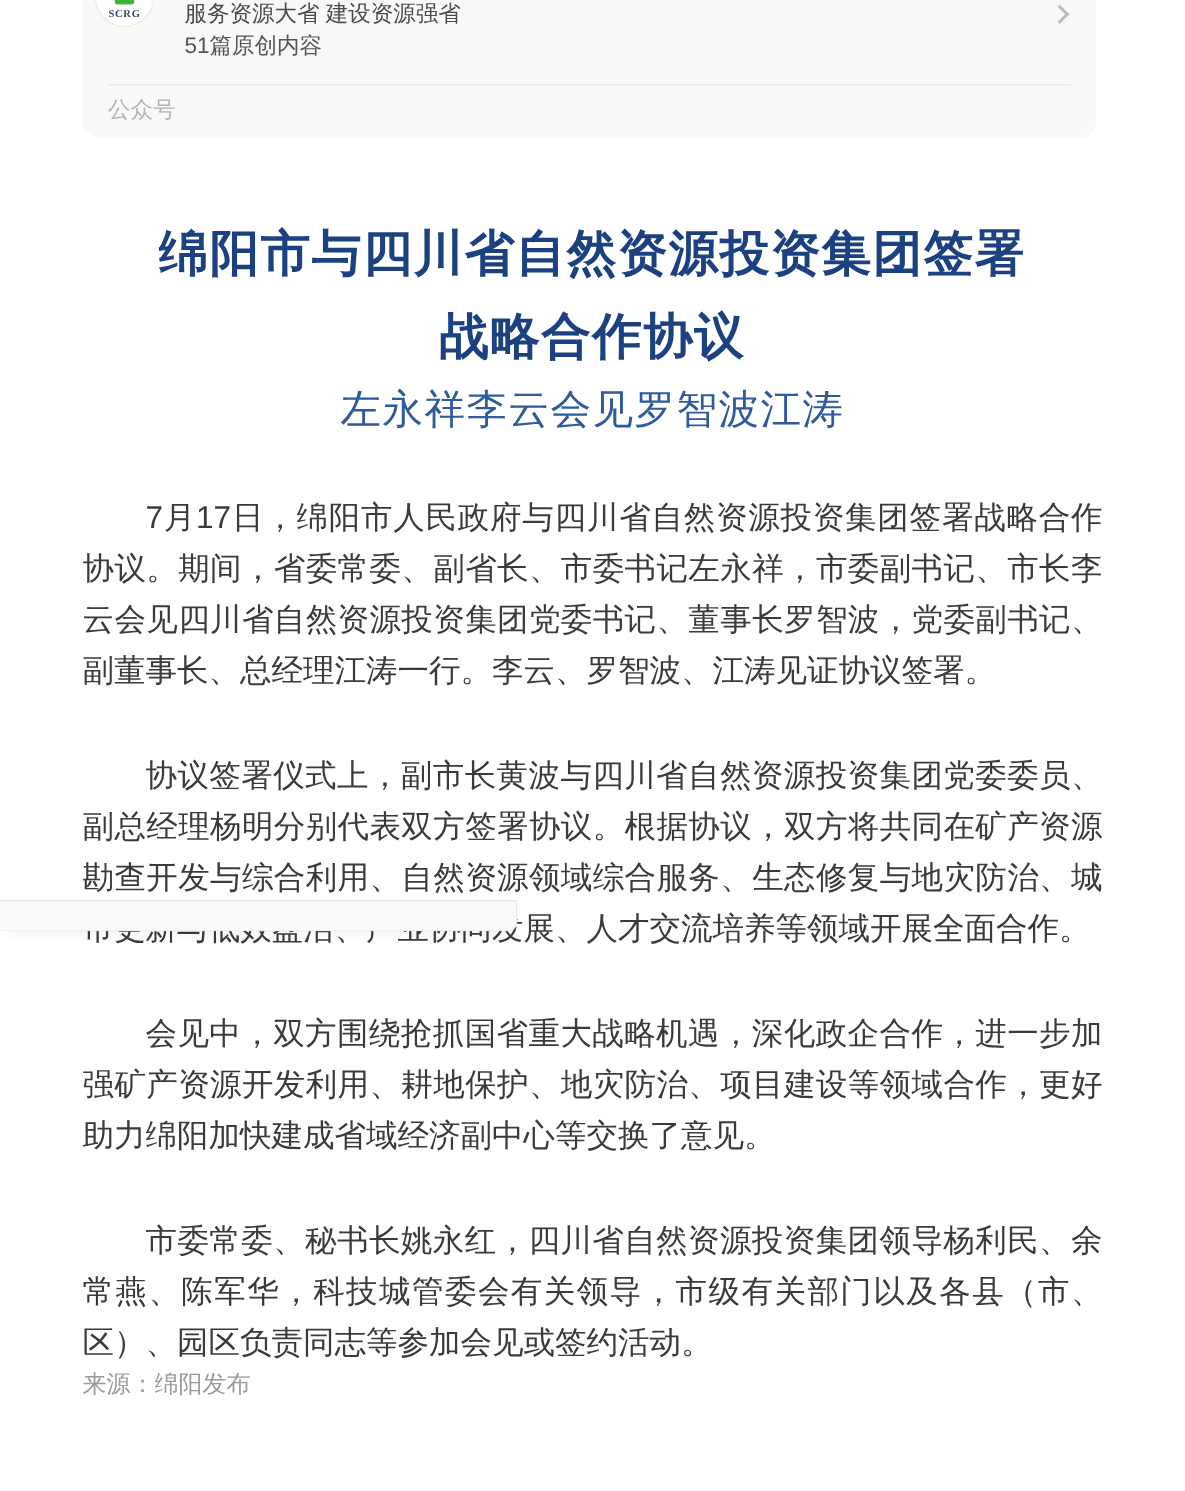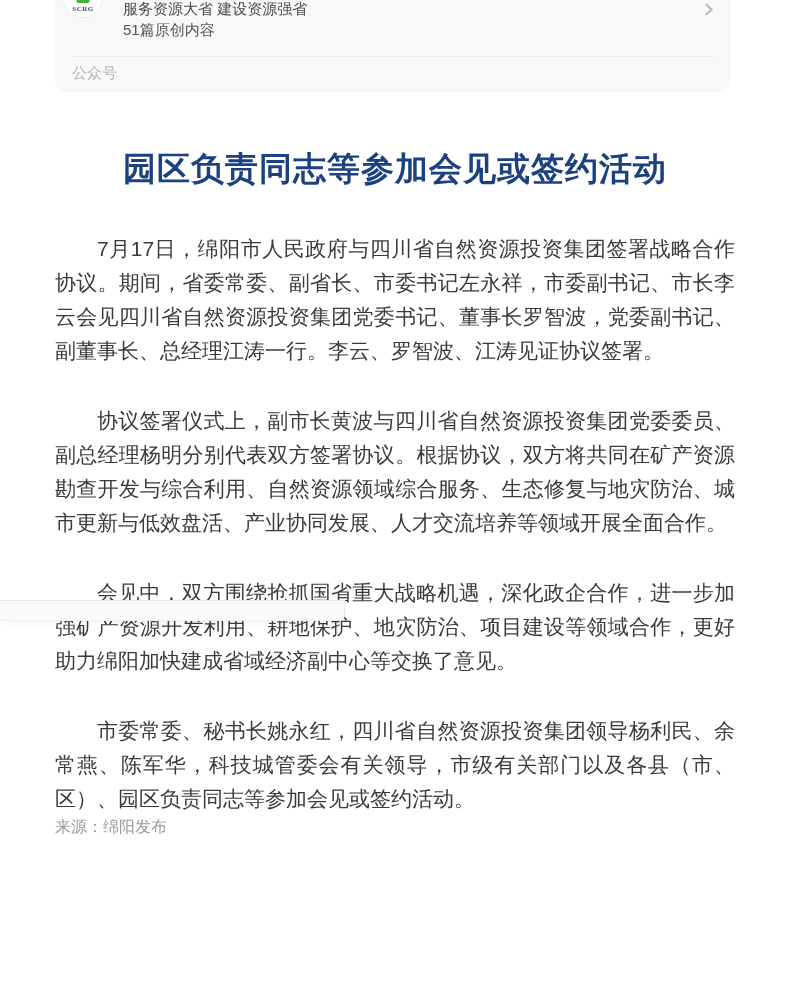--- a/index.html
+++ b/index.html
@@ -176,21 +176,22 @@
       <div class="avatar-sc">SCRG</div>
     </div>
     <div class="acct-name">服务资源大省 建设资源强省</div>
     <div class="acct-meta">51篇原创内容</div>
     <div class="chevron"></div>
     <div class="card-divider"></div>
     <div class="card-type">公众号</div>
   </div>
 
   <div class="article">
-    <h1 class="title"><span>园区负责同志等参加会见或签约活动</span><br></h1>
+    <h1 class="title"><span>绵阳市与四川省自然资源投资集团签署</span><br><span>战略合作协议</span></h1>
+    <h2 class="subtitle">左永祥李云会见罗智波江涛</h2>
 
     <div class="body-text">
       <p>7月17日，绵阳市人民政府与四川省自然资源投资集团签署战略合作协议。期间，省委常委、副省长、市委书记左永祥，市委副书记、市长李云会见四川省自然资源投资集团党委书记、董事长罗智波，党委副书记、副董事长、总经理江涛一行。李云、罗智波、江涛见证协议签署。</p>
       <p>协议签署仪式上，副市长黄波与四川省自然资源投资集团党委委员、副总经理杨明分别代表双方签署协议。根据协议，双方将共同在矿产资源勘查开发与综合利用、自然资源领域综合服务、生态修复与地灾防治、城市更新与低效盘活、产业协同发展、人才交流培养等领域开展全面合作。</p>
       <p>会见中，双方围绕抢抓国省重大战略机遇，深化政企合作，进一步加强矿产资源开发利用、耕地保护、地灾防治、项目建设等领域合作，更好助力绵阳加快建成省域经济副中心等交换了意见。</p>
       <p>市委常委、秘书长姚永红，四川省自然资源投资集团领导杨利民、余常燕、陈军华，科技城管委会有关领导，市级有关部门以及各县（市、区）、园区负责同志等参加会见或签约活动。</p>
     </div>
 
     <div class="source">来源：绵阳发布</div>
   </div>

